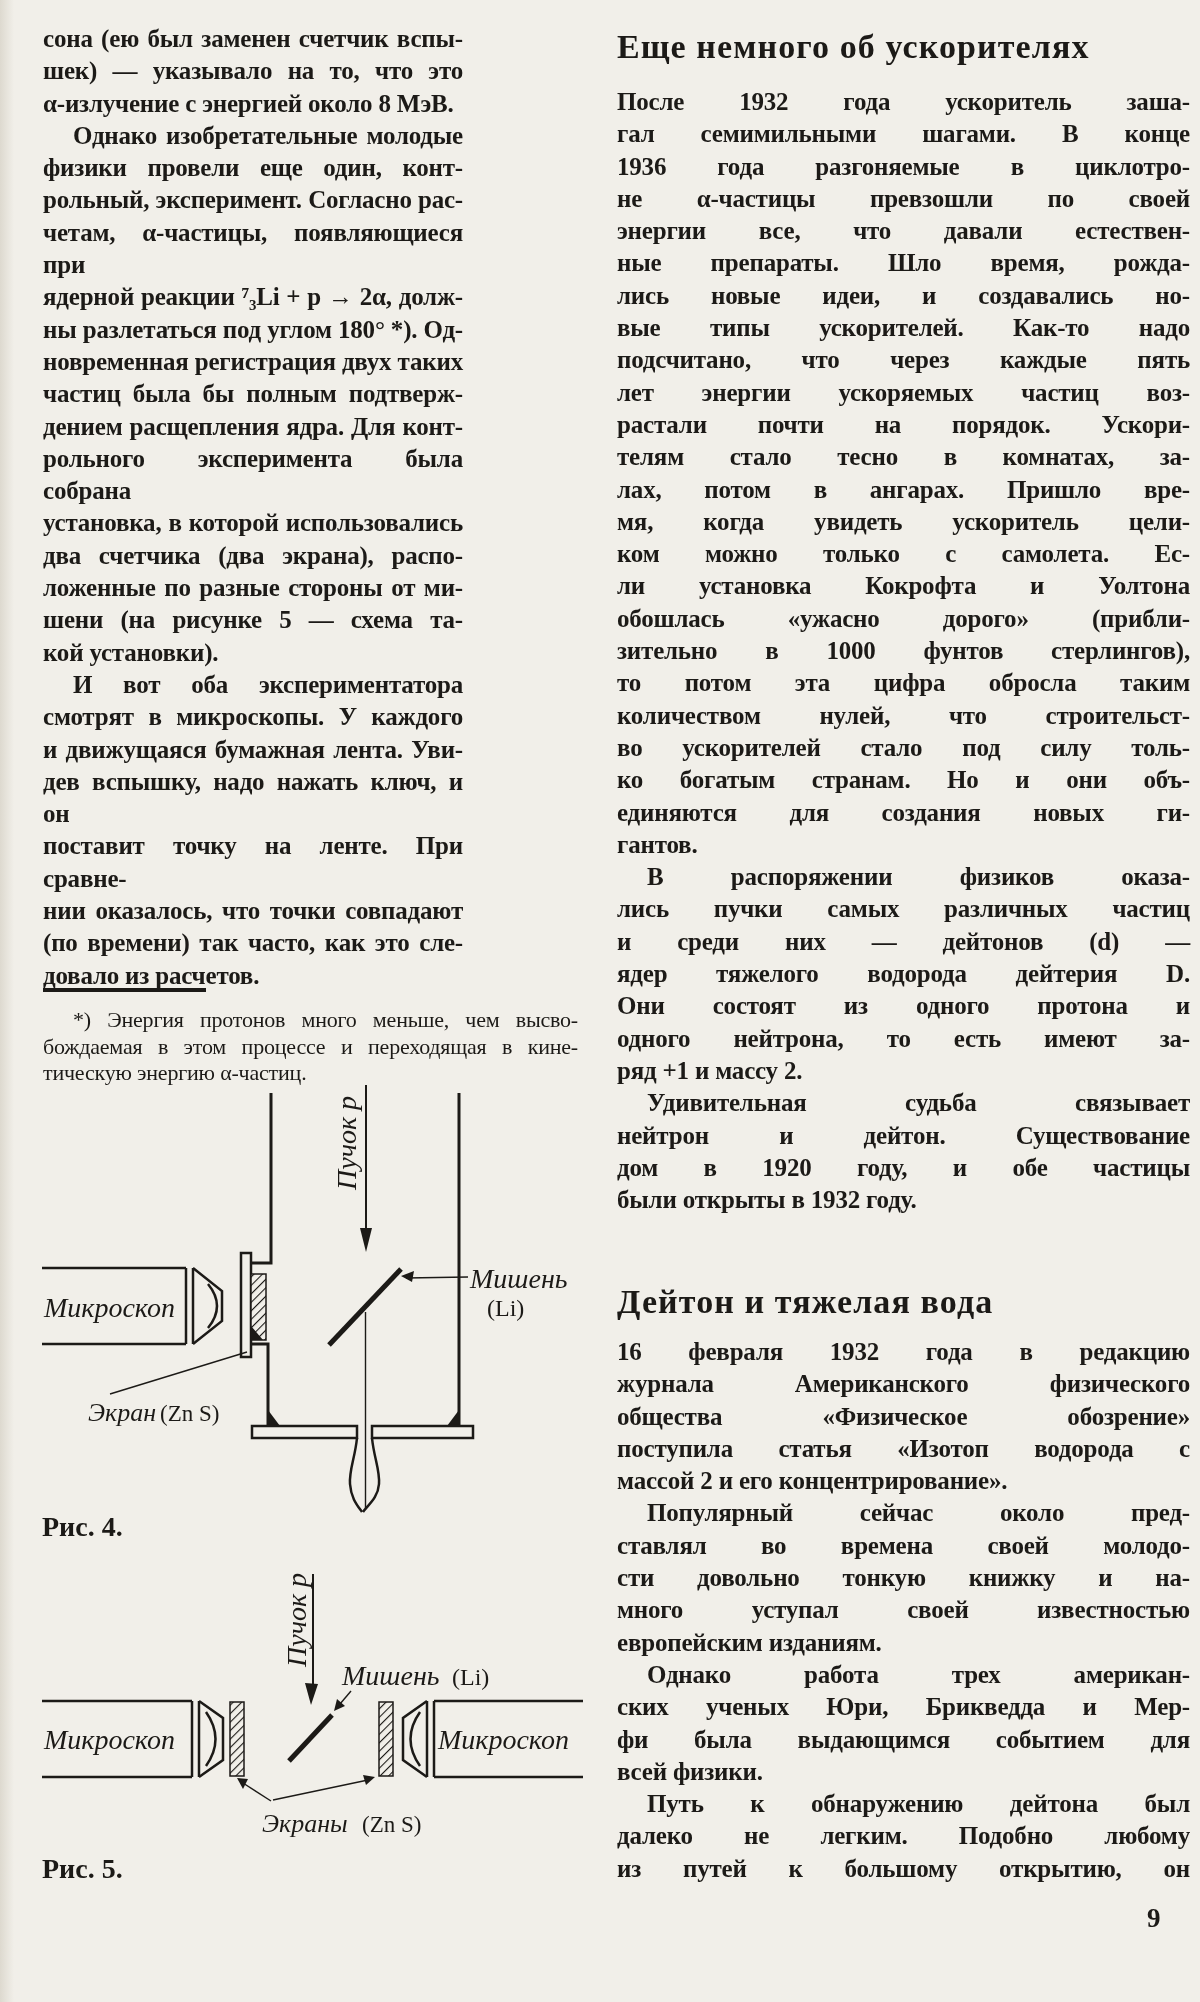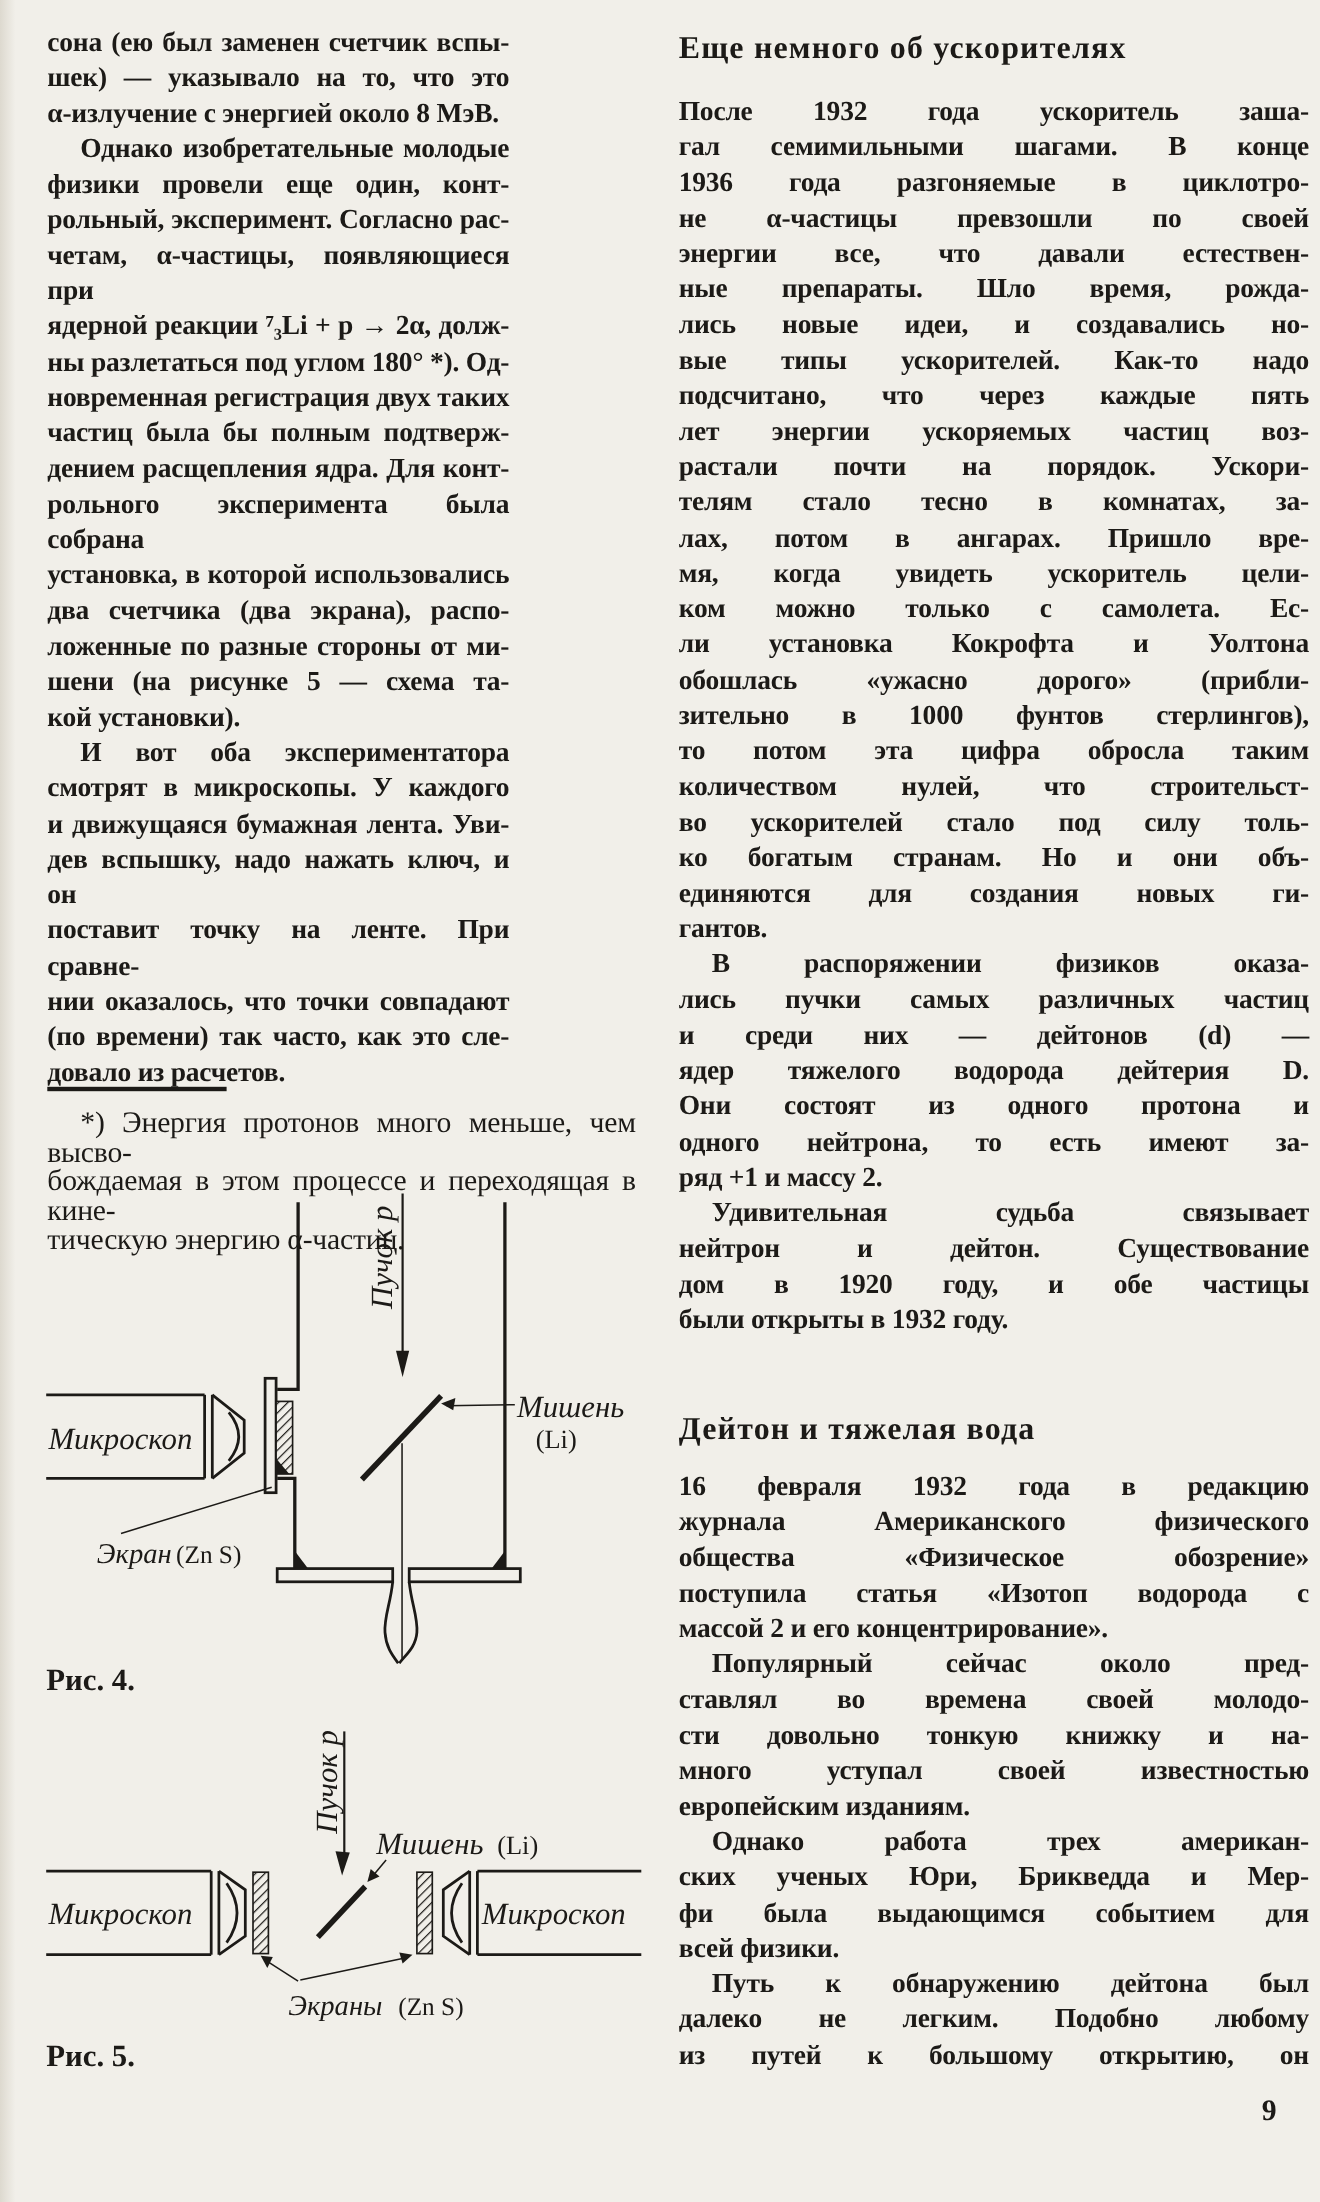--- a/index.html
+++ b/index.html
@@ -11,25 +11,25 @@
   }
   .page-edge{
     position:absolute;left:0;top:0;bottom:0;width:14px;
     background:linear-gradient(to right,#ddd9cf,rgba(241,239,233,0));
   }
   .tblock{position:absolute;font-size:25px;line-height:32.3px;letter-spacing:-0.2px;font-weight:bold;}
   .line{text-align:justify;text-align-last:justify;white-space:normal;}
   .line.end{text-align-last:left;}
   .line.ind{text-indent:30px;}
   .colhead{
-    position:absolute;font-weight:bold;font-size:29px;letter-spacing:1.1px;
+    position:absolute;font-weight:bold;font-size:34px;letter-spacing:1.1px;
     white-space:nowrap;margin:0;
   }
   .footnote-block{position:absolute;left:43px;top:1007px;width:535px;
-    font-size:27px;line-height:26.5px;letter-spacing:-0.2px;}
+    font-size:22px;line-height:26.5px;letter-spacing:-0.2px;}
   .fnrule{position:absolute;left:43px;top:988px;width:163px;height:4px;background:#1c1a17;}
   .pageno{position:absolute;left:1147px;top:1903px;font-size:27px;font-weight:bold;}
   svg{position:absolute;}
   svg text{fill:#1c1a17;}
   .lbl-i{font-style:italic;font-size:28px;}
   .lbl-i-sm{font-style:italic;font-size:26px;}
   .lbl-r{font-size:24px;}
   .lbl-r-sm{font-size:23px;}
   .lbl-b{font-weight:bold;font-size:28px;}
   .ln{stroke:#1c1a17;fill:none;}

